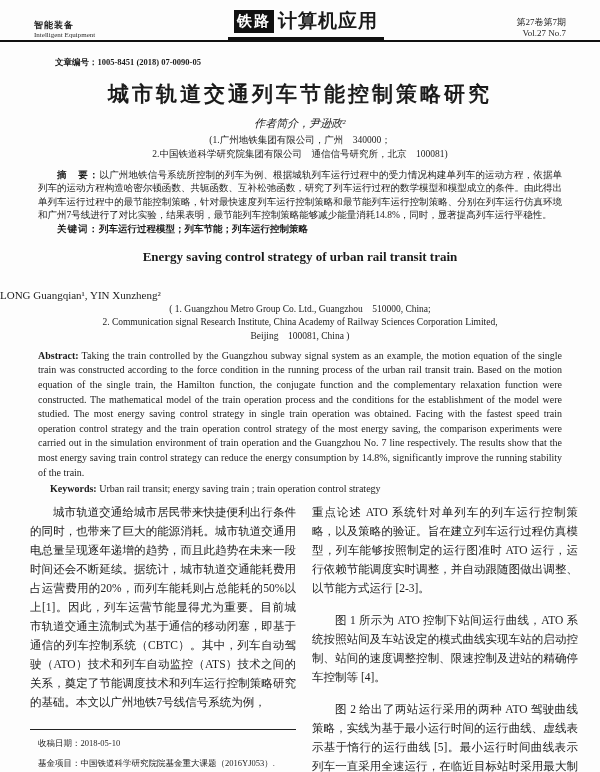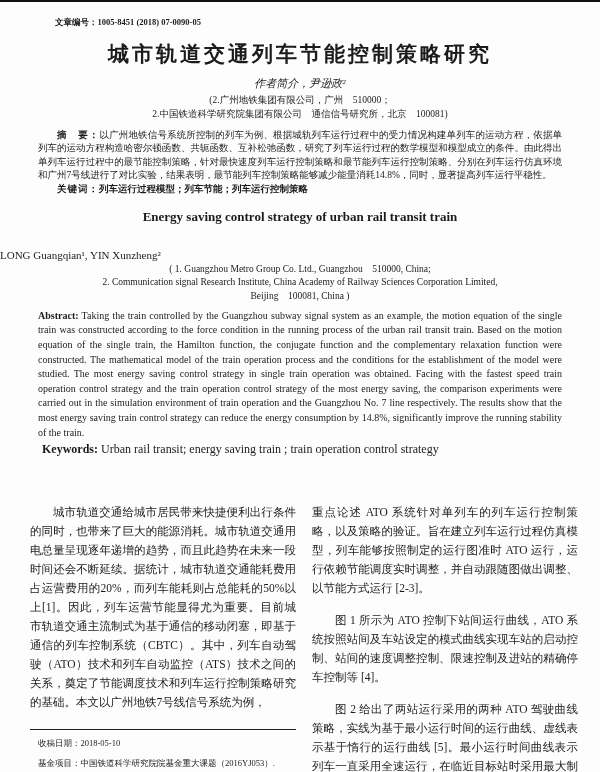--- a/index.html
+++ b/index.html
@@ -50,21 +50,21 @@
   .abs-p{font-size:9.5px;line-height:13.6px;text-align:justify;text-indent:2em;margin:0;}
   .abs-label{font-weight:bold;letter-spacing:1px;}
   .kw-line{font-size:9.5px;line-height:13.6px;text-indent:2em;margin:0;}
   .clc-line{font-size:9.5px;line-height:13.6px;text-indent:2em;margin:0;font-weight:bold;}
   
   .title-en{margin-top:12px;text-align:center;font-size:13px;font-weight:bold;}
   .authors-en{margin-top:24px;text-align:left;font-size:11px;}
   .affil-en{margin-top:2px;text-align:center;font-size:9.5px;line-height:1.45;}
   .abs-en{margin:5px 38px 0 38px;}
   .abs-en-p{font-size:10px;line-height:14.6px;text-align:justify;margin:0;}
-  .kw-en{font-size:12px;line-height:14.6px;margin:2px 0 0 4px;}
+  .kw-en{font-size:10px;line-height:14.6px;margin:2px 0 0 12px;}
   .b{font-weight:bold;}
   
   .columns{
     position:absolute;top:503px;left:30px;right:22px;bottom:0;
     display:flex;gap:16px;
   }
   .col{flex:1;display:flex;flex-direction:column;overflow:hidden;gap:13px;}
   .body-p{font-size:11.5px;line-height:19px;text-align:justify;margin:0;}
   .indent{text-indent:2em;}
   .footnote-area{margin-top:auto;}
@@ -78,28 +78,42 @@
   }
   .cutoff-dark{position:absolute;right:0;top:0;height:100%;width:38%;background:#111;}
 </style>
 </head>
 <body>
 
 <div class="page">
 
   <div class="upper">
 
+    <div class="hdr">
+      <div class="hdr-left">
+        <div class="hdr-left-cn">智能装备</div>
+        <div class="hdr-left-en">Intelligent Equipment</div>
+      </div>
+      <div class="hdr-center">
+        <span class="logo-block">铁路</span>
+        <span class="journal-name">计算机应用</span>
+      </div>
+      <div class="hdr-right">
+        <div class="hdr-right-1">第27卷第7期</div>
+        <div class="hdr-right-2">Vol.27 No.7</div>
+      </div>
+    </div>
     <div class="rule"></div>
 
     <div class="article-no">文章编号：1005-8451 (2018) 07-0090-05</div>
 
     <h1 class="title-cn" style="margin-bottom:0;">城市轨道交通列车节能控制策略研究</h1>
     <div class="authors-cn">作者简介，尹逊政²</div>
     <div class="affil-cn">
-      <div>(2.广州地铁集团有限公司，广州　510000；</div>
+      <div>(1.广州地铁集团有限公司，广州　340000；</div>
       <div>2.中国铁道科学研究院集团有限公司　通信信号研究所，北京　100081)</div>
     </div>
 
     <div class="abs-block">
       <p class="abs-p"><span class="abs-label">摘　要：</span><span>以广州地铁信号系统所控制的列车为例、根据城轨列车运行过程中的受力情况构建单列车的运动方程，依据单列车的运动方程构造哈密尔顿函数、共轭函数、互补松弛函数，研究了列车运行过程的数学模型和模型成立的条件。由此得出单列车运行过程中的最节能控制策略，针对最快速度列车运行控制策略和最节能列车运行控制策略、分别在列车运行仿真环境和广州7号线进行了对比实验，结果表明，最节能列车控制策略能够减少能量消耗14.8%，同时，显著提高列车运行平稳性。</span></p>
       <p class="kw-line"><span class="abs-label">关键词：</span><span style="font-weight:bold;">列车运行过程模型；列车节能；列车运行控制策略</span></p>
     </div>
 
     <div class="title-en">Energy saving control strategy of urban rail transit train</div>
     <div class="authors-en">LONG Guangqian¹, YIN Xunzheng²</div>

